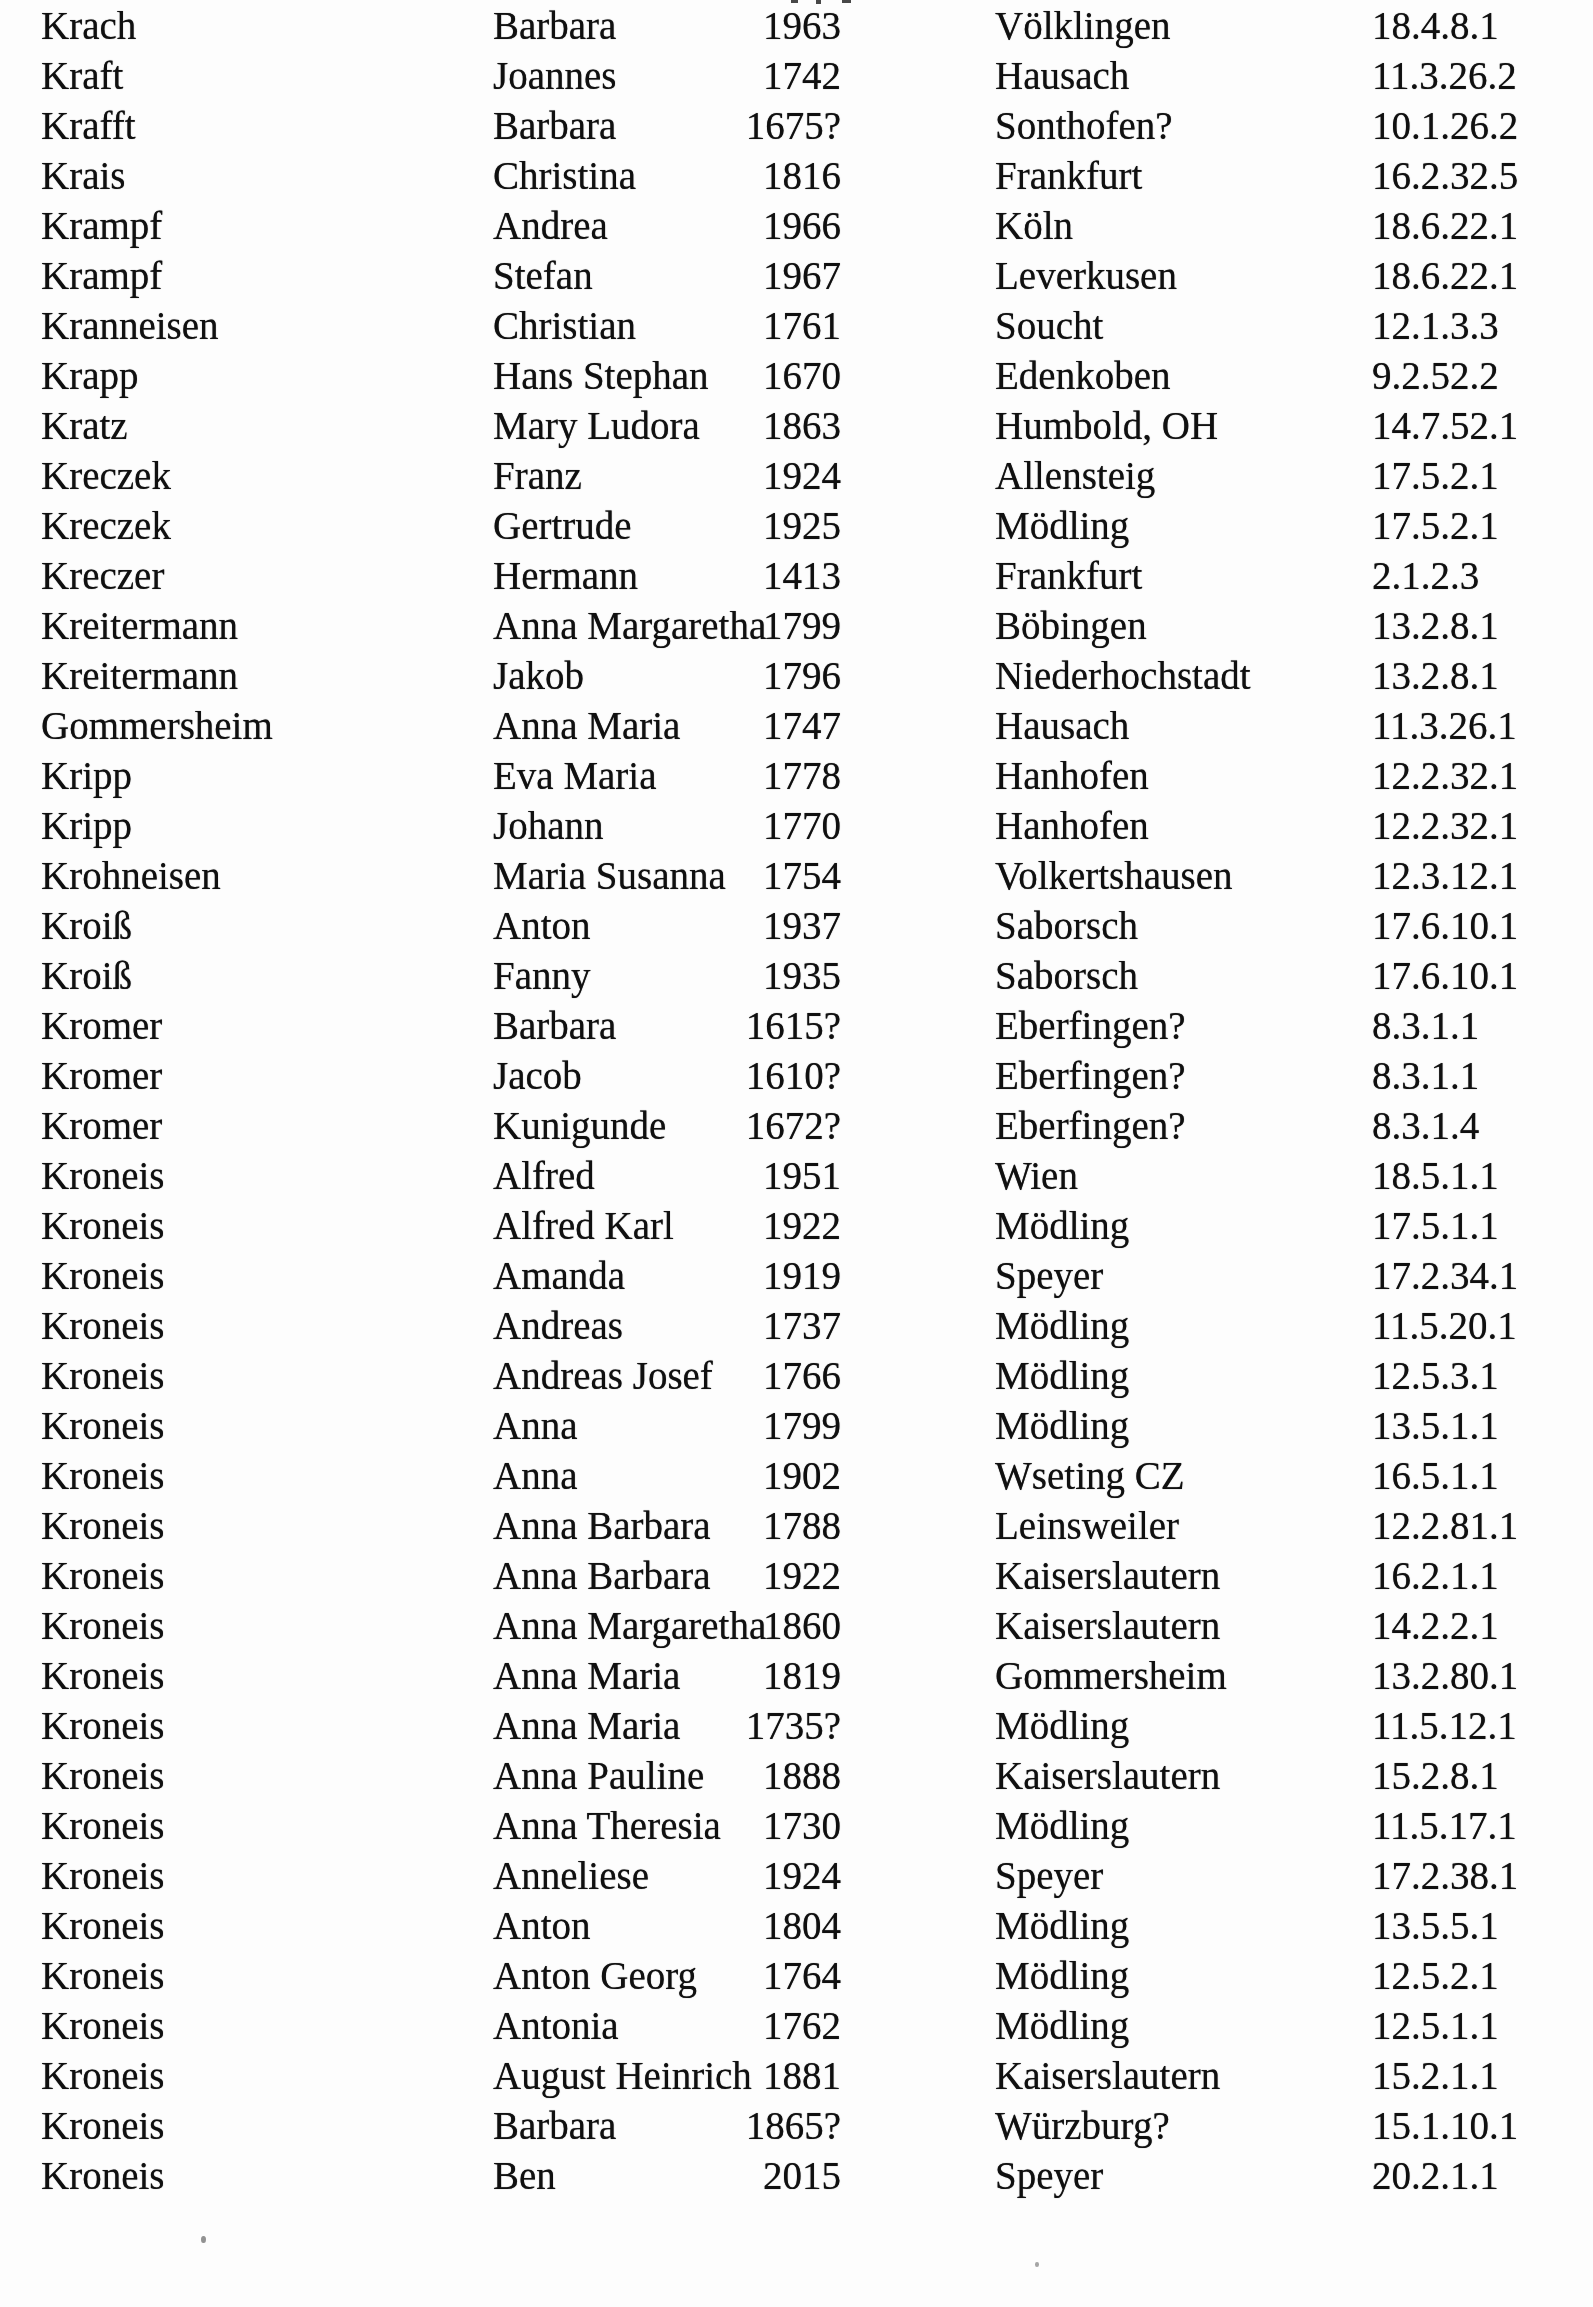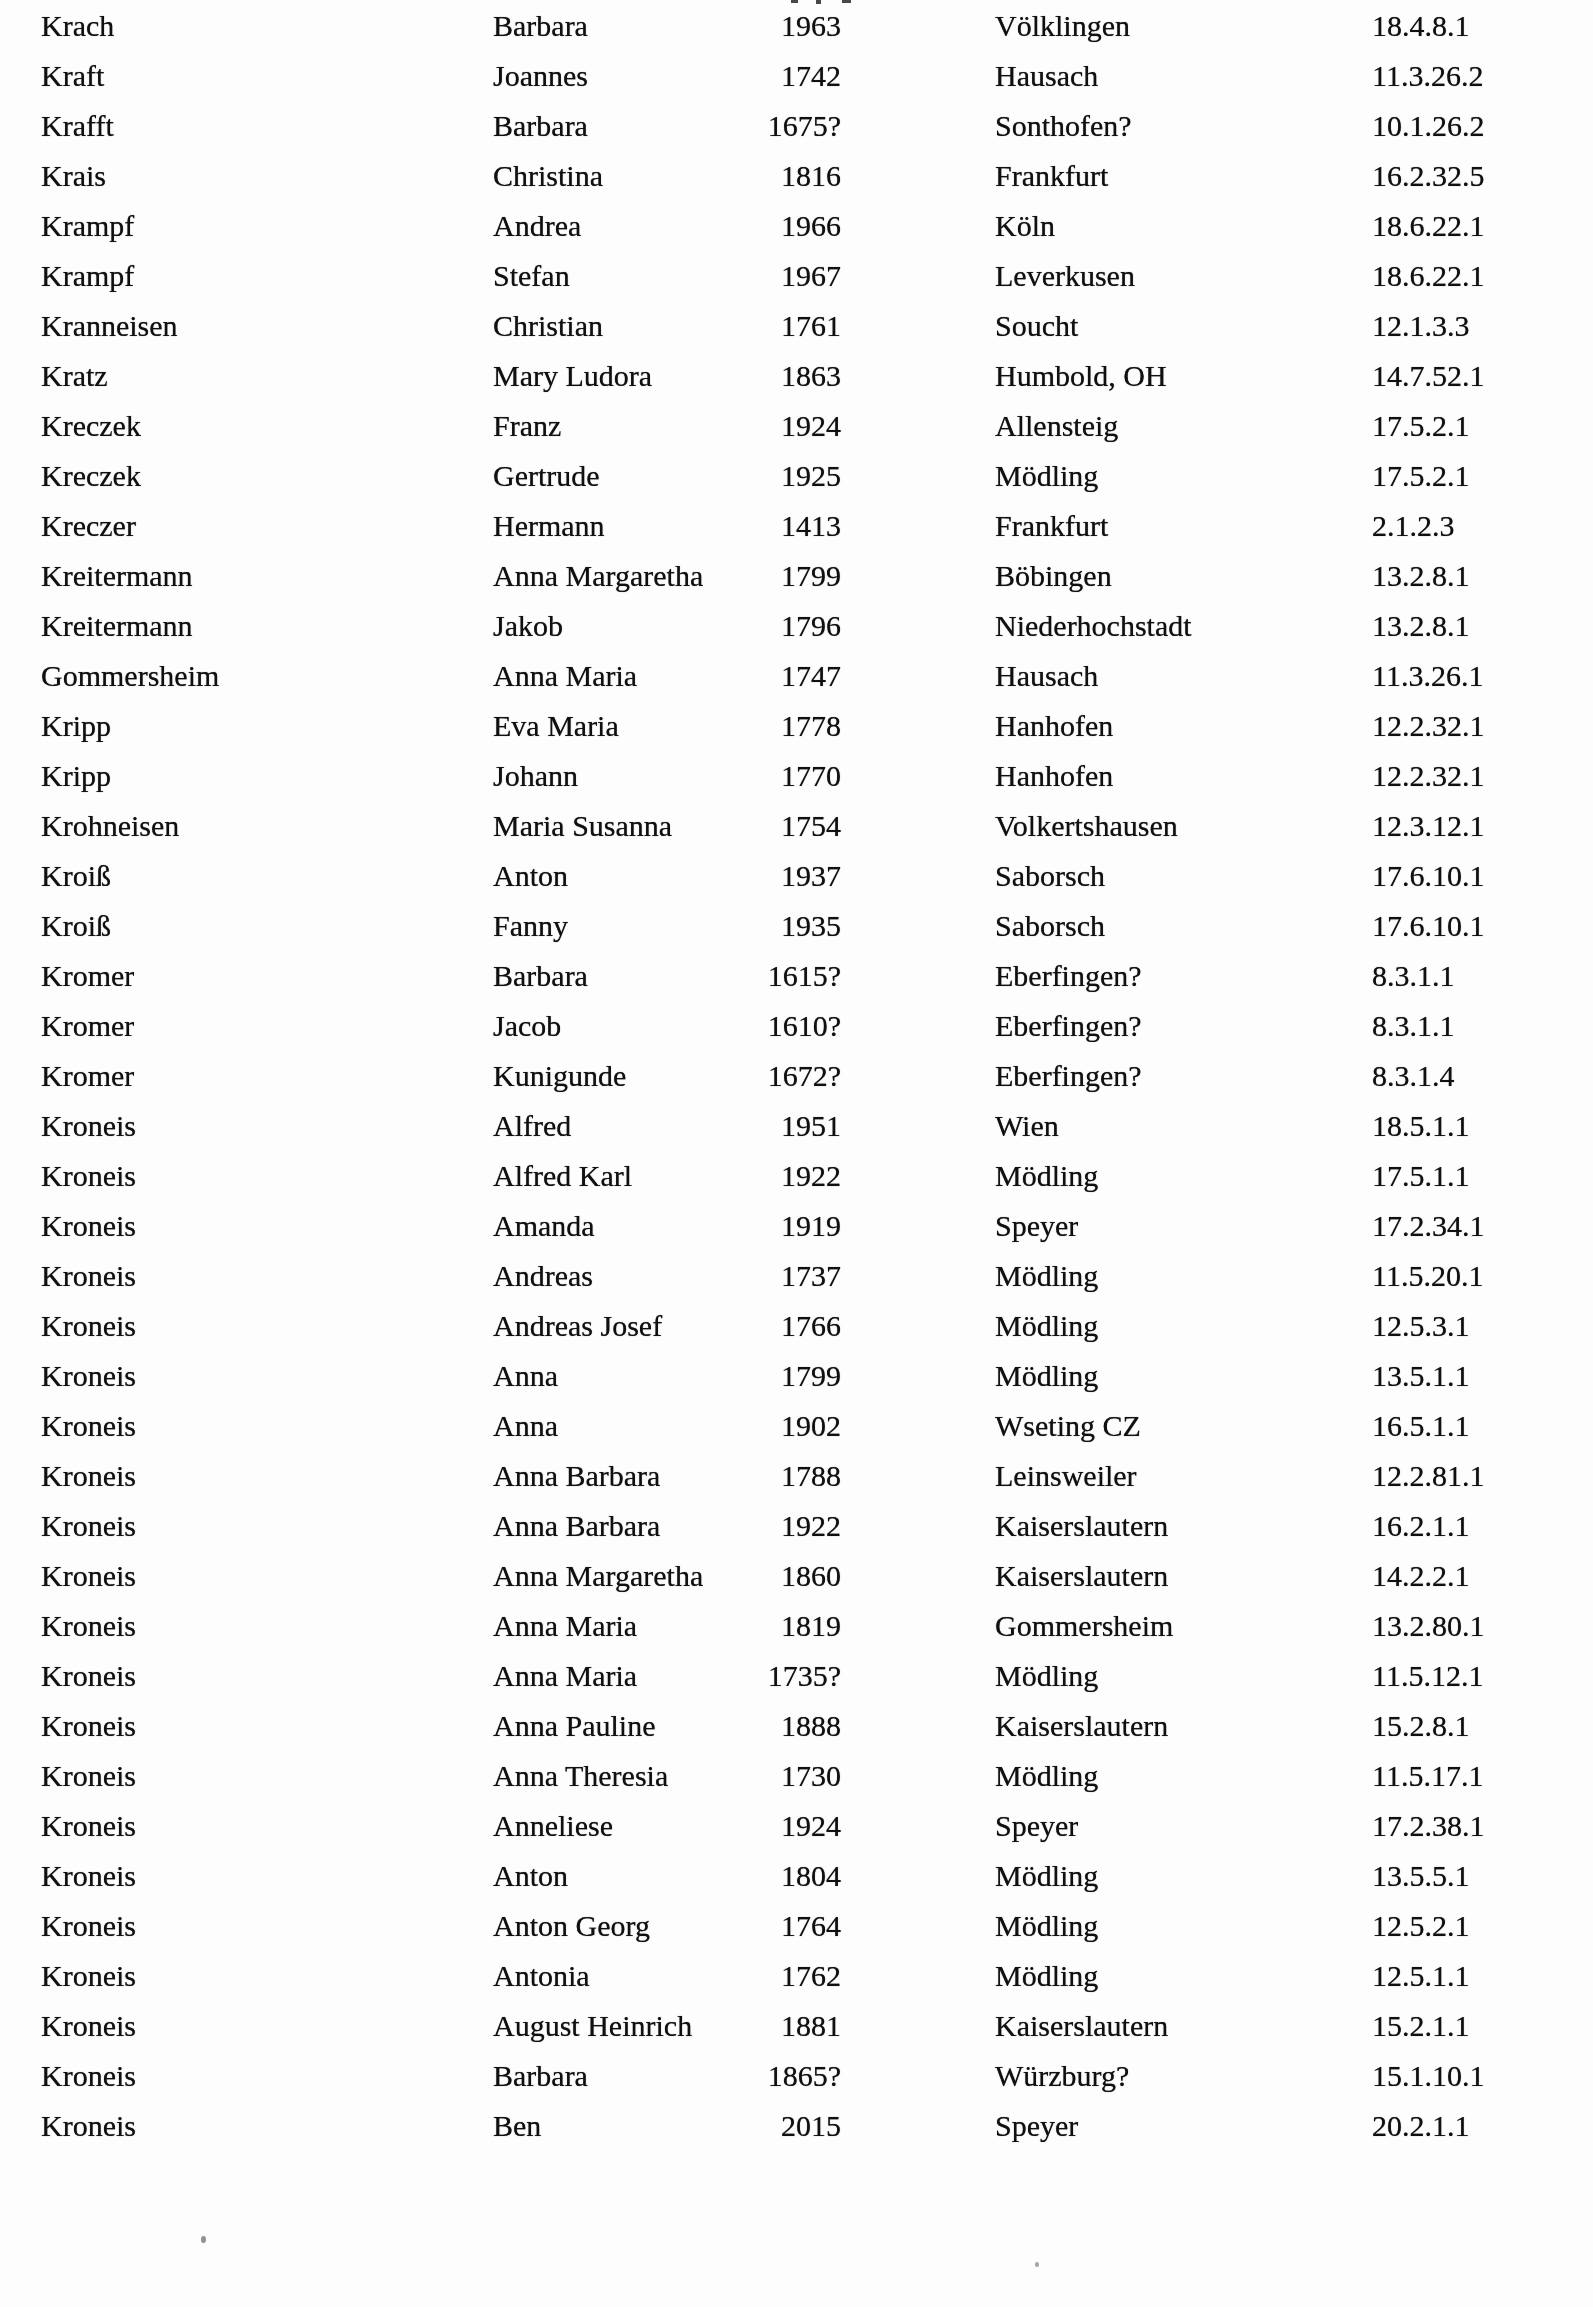--- a/index.html
+++ b/index.html
@@ -20,21 +20,21 @@
     position: absolute;
     top: 0;
     left: 0;
     width: 1593px;
   }
   .row {
     position: relative;
     width: 1464px;
     height: 50px;
     line-height: 50px;
-    font-size: 30px;
+    font-size: 39px;
     white-space: nowrap;
     
     text-shadow: 0 0 0.8px rgba(10,10,10,0.75);
   }
   .row span {
     position: absolute;
     top: 0;
     height: 50px;
     line-height: 51px;
   }
@@ -109,20 +109,27 @@
         <span class="cell-ref">18.6.22.1</span>
       </div>
       <div class="row">
         <span class="cell-surname">Kranneisen</span>
         <span class="cell-given">Christian</span>
         <span class="cell-year">1761</span>
         <span class="cell-place">Soucht</span>
         <span class="cell-ref">12.1.3.3</span>
       </div>
       <div class="row">
+        <span class="cell-surname">Krapp</span>
+        <span class="cell-given">Hans Stephan</span>
+        <span class="cell-year">1670</span>
+        <span class="cell-place">Edenkoben</span>
+        <span class="cell-ref">9.2.52.2</span>
+      </div>
+      <div class="row">
         <span class="cell-surname">Kratz</span>
         <span class="cell-given">Mary Ludora</span>
         <span class="cell-year">1863</span>
         <span class="cell-place">Humbold, OH</span>
         <span class="cell-ref">14.7.52.1</span>
       </div>
       <div class="row">
         <span class="cell-surname">Kreczek</span>
         <span class="cell-given">Franz</span>
         <span class="cell-year">1924</span>

